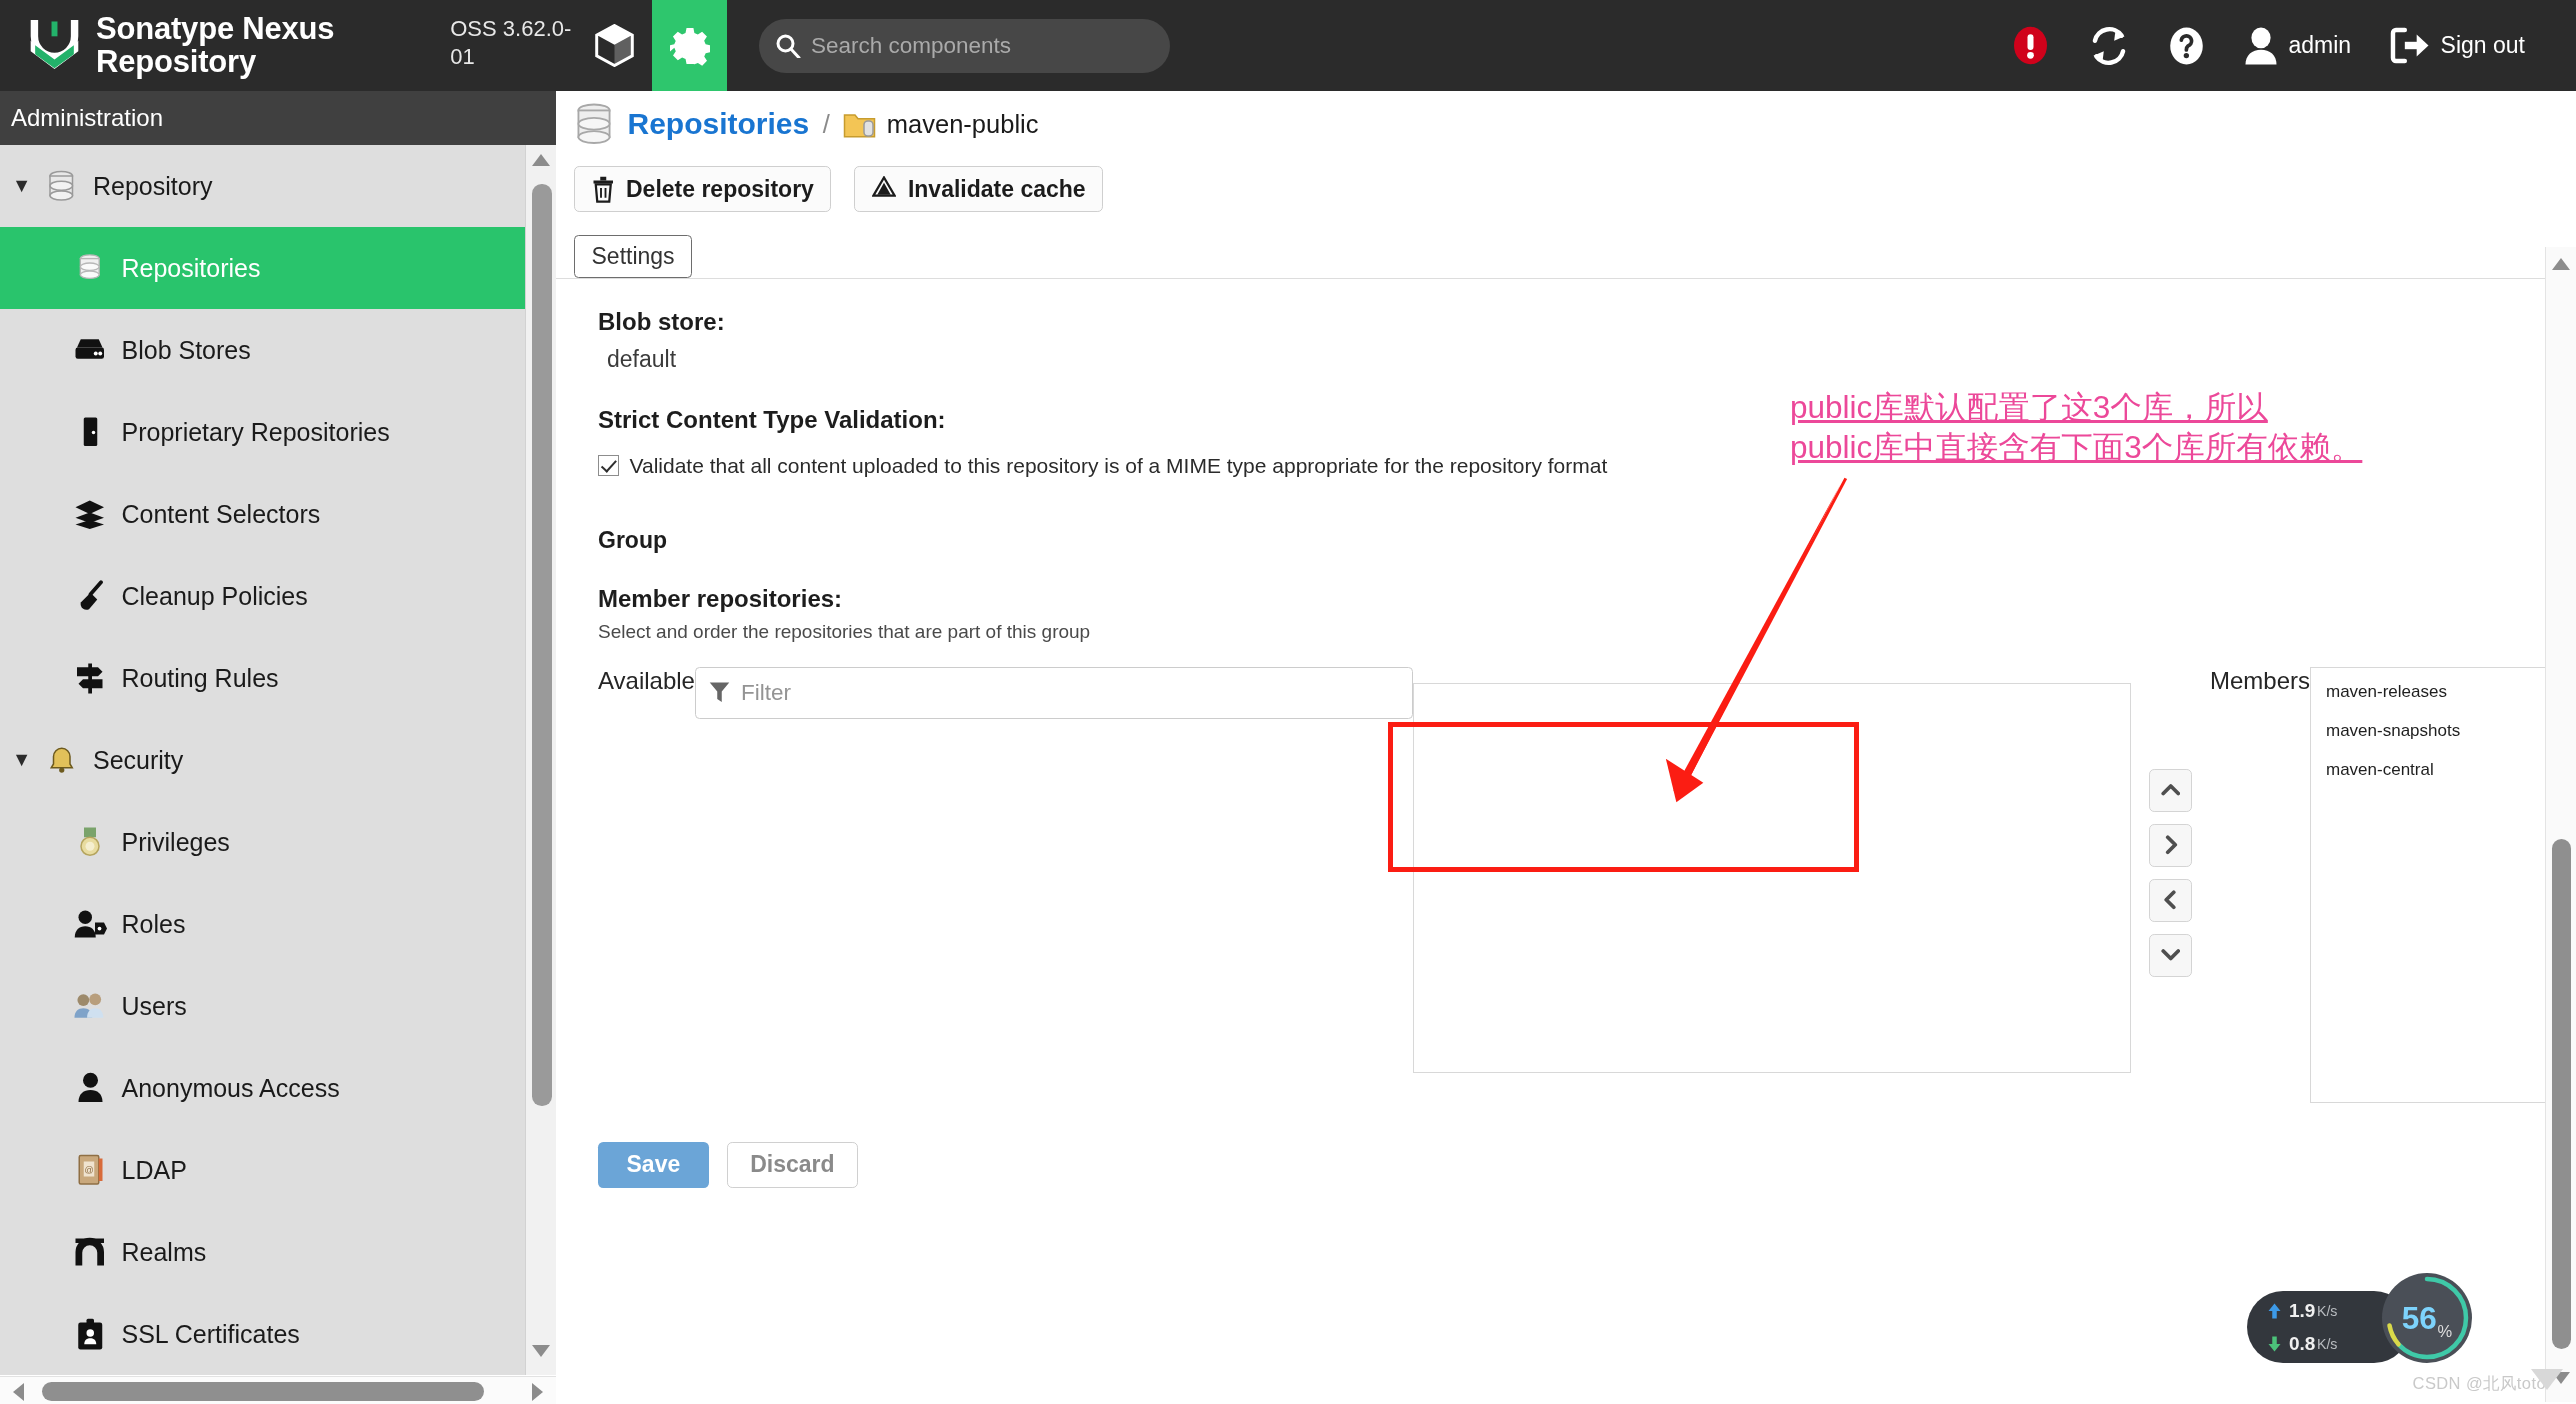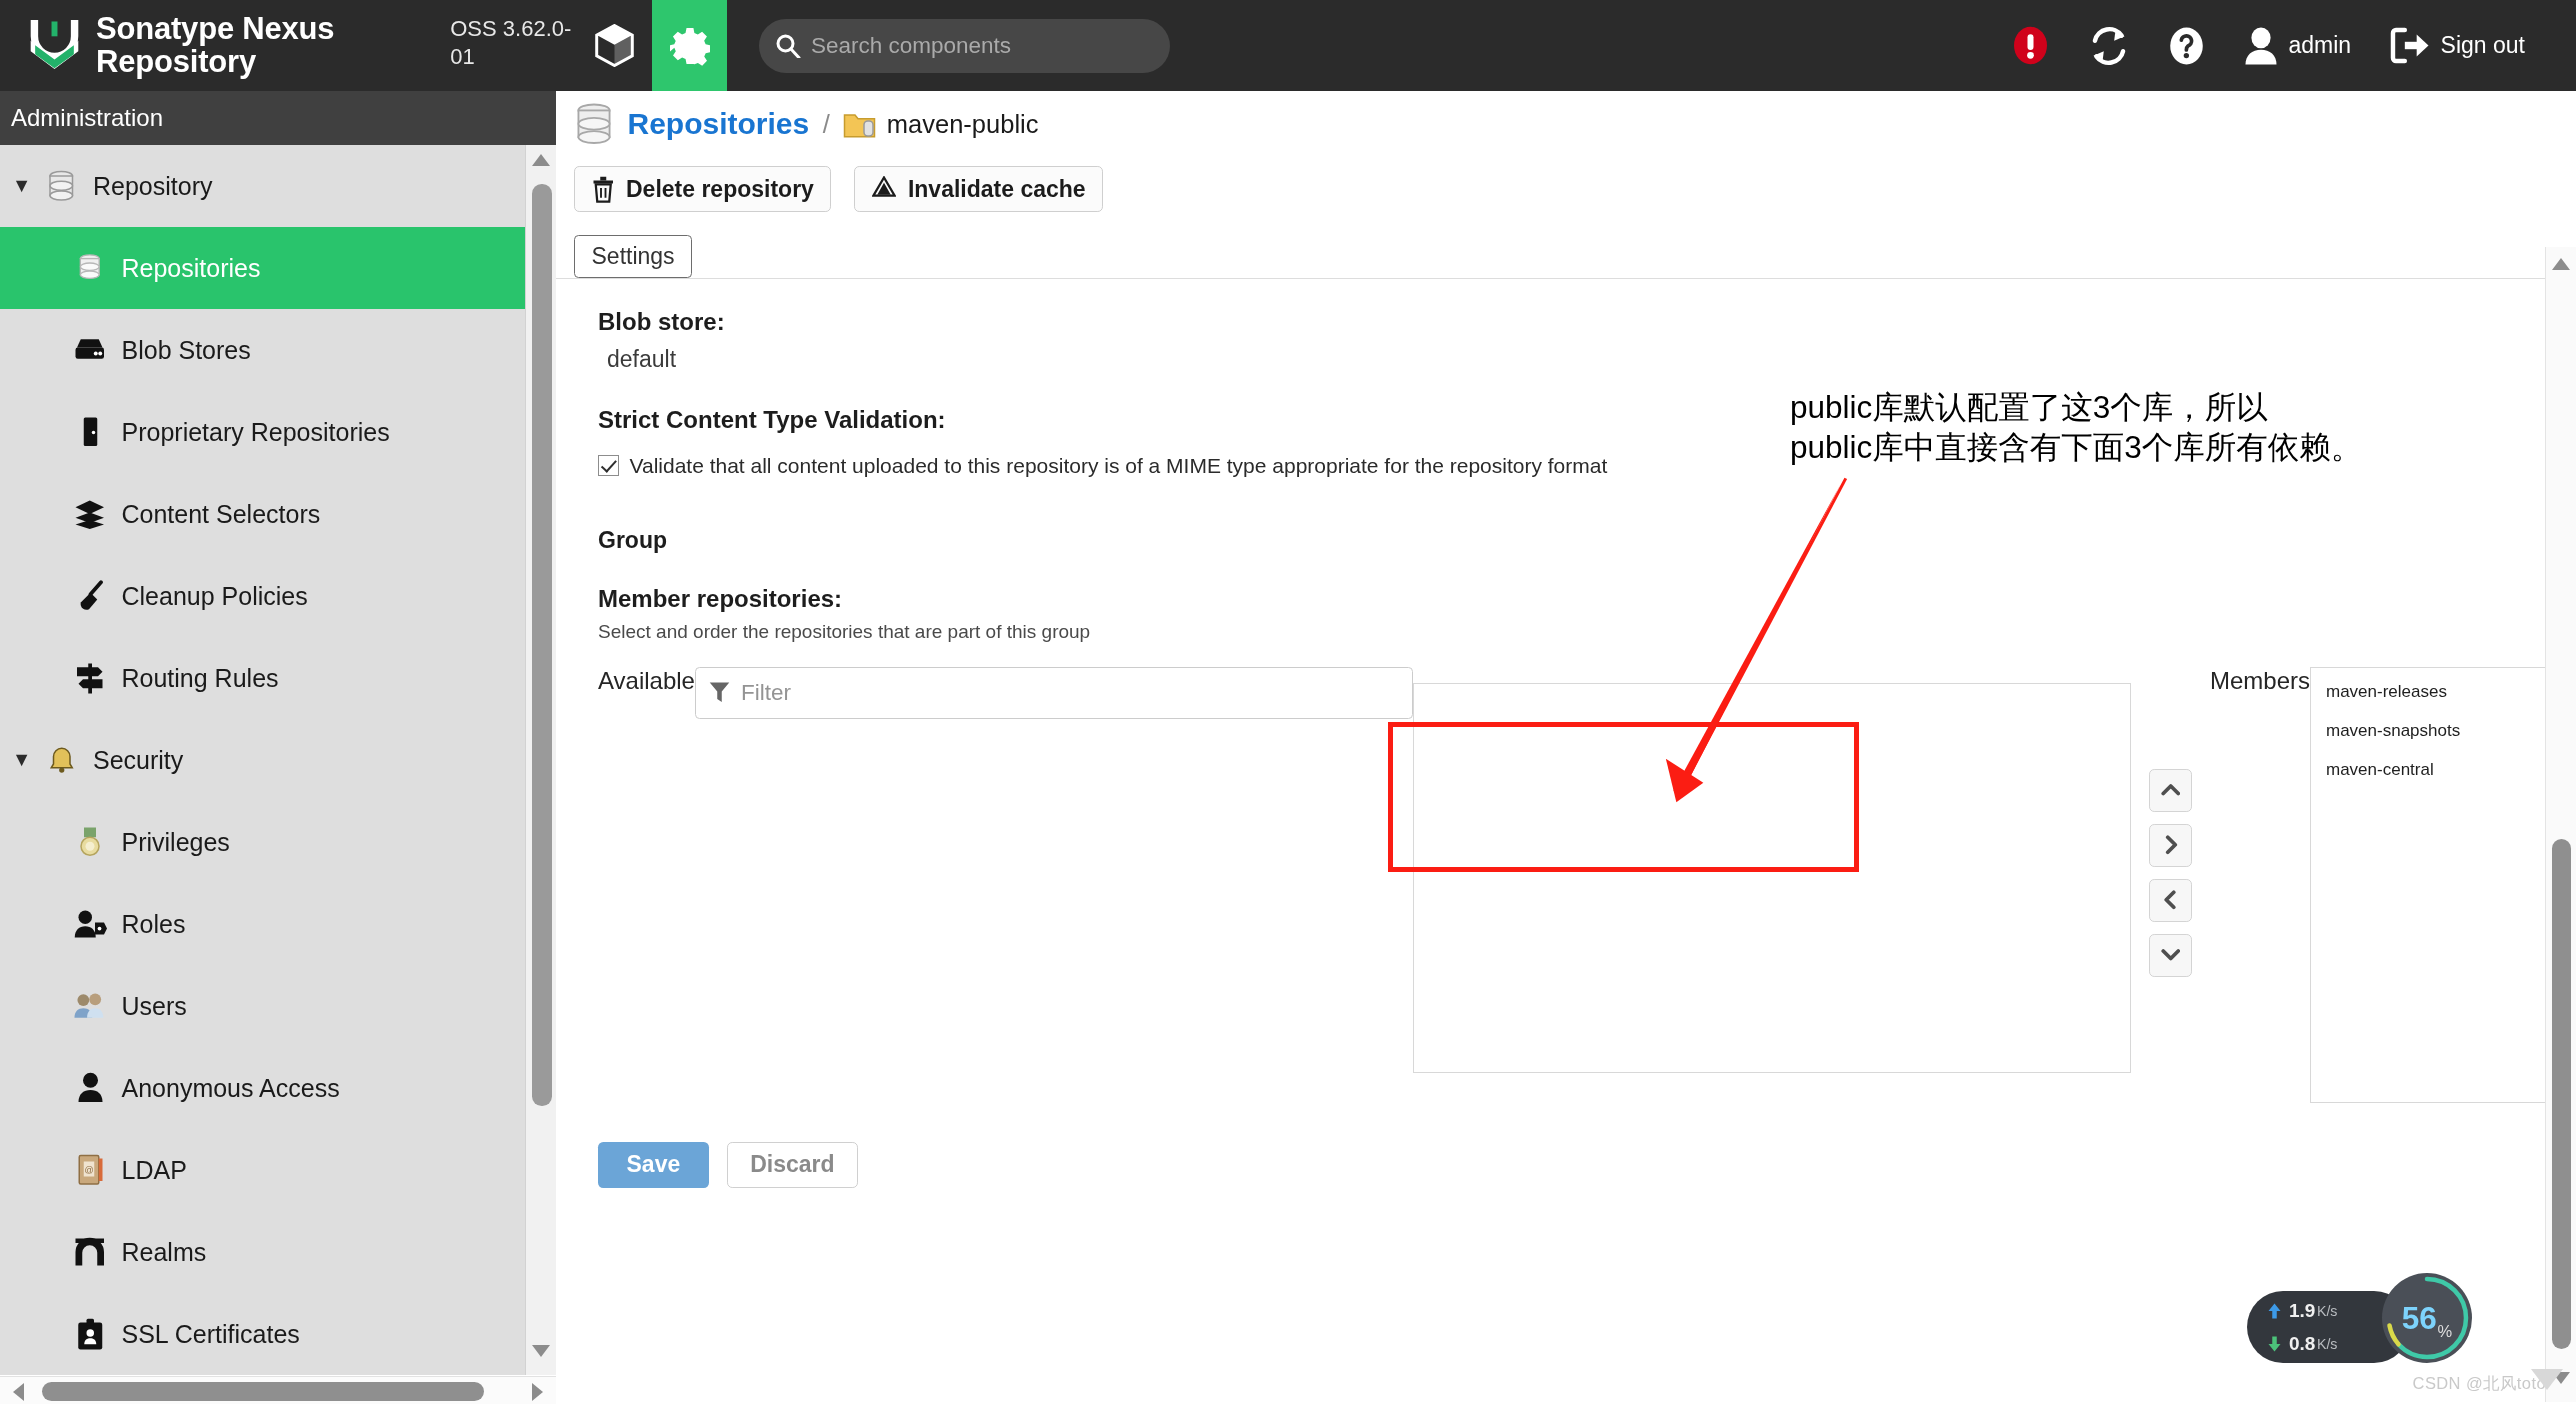--- a/index.html
+++ b/index.html
@@ -208,21 +208,21 @@
   }
   .mv-arrow-dn {
     position: absolute; left: 6px; top: 1125px; width: 0; height: 0;
     border-left: 9.7px solid transparent; border-right: 9.7px solid transparent;
     border-top: 12.7px solid #8c8c8c;
   }
 
   
   .anno-text {
     position: absolute; left: 1790px; top: 387px; width: 757px;
-    color: #000000; font-size: 31.5px; line-height: 1.28; font-weight: normal;
+    color: #ec4899; font-size: 31.5px; line-height: 1.28; font-weight: normal; text-decoration: underline;
   }
   .anno-box {
     position: absolute; left: 1388px; top: 722px; width: 471px; height: 150px;
     border: 5.2px solid #fb1d13; background: transparent; pointer-events: none;
   }
   .anno-svg { position: absolute; left: 0; top: 0; width: 2576px; height: 1405px; pointer-events: none; }
 
   
   .monitor { position: absolute; left: 2247px; top: 1273px; width: 270px; height: 90px; }
   .mon-pill {

